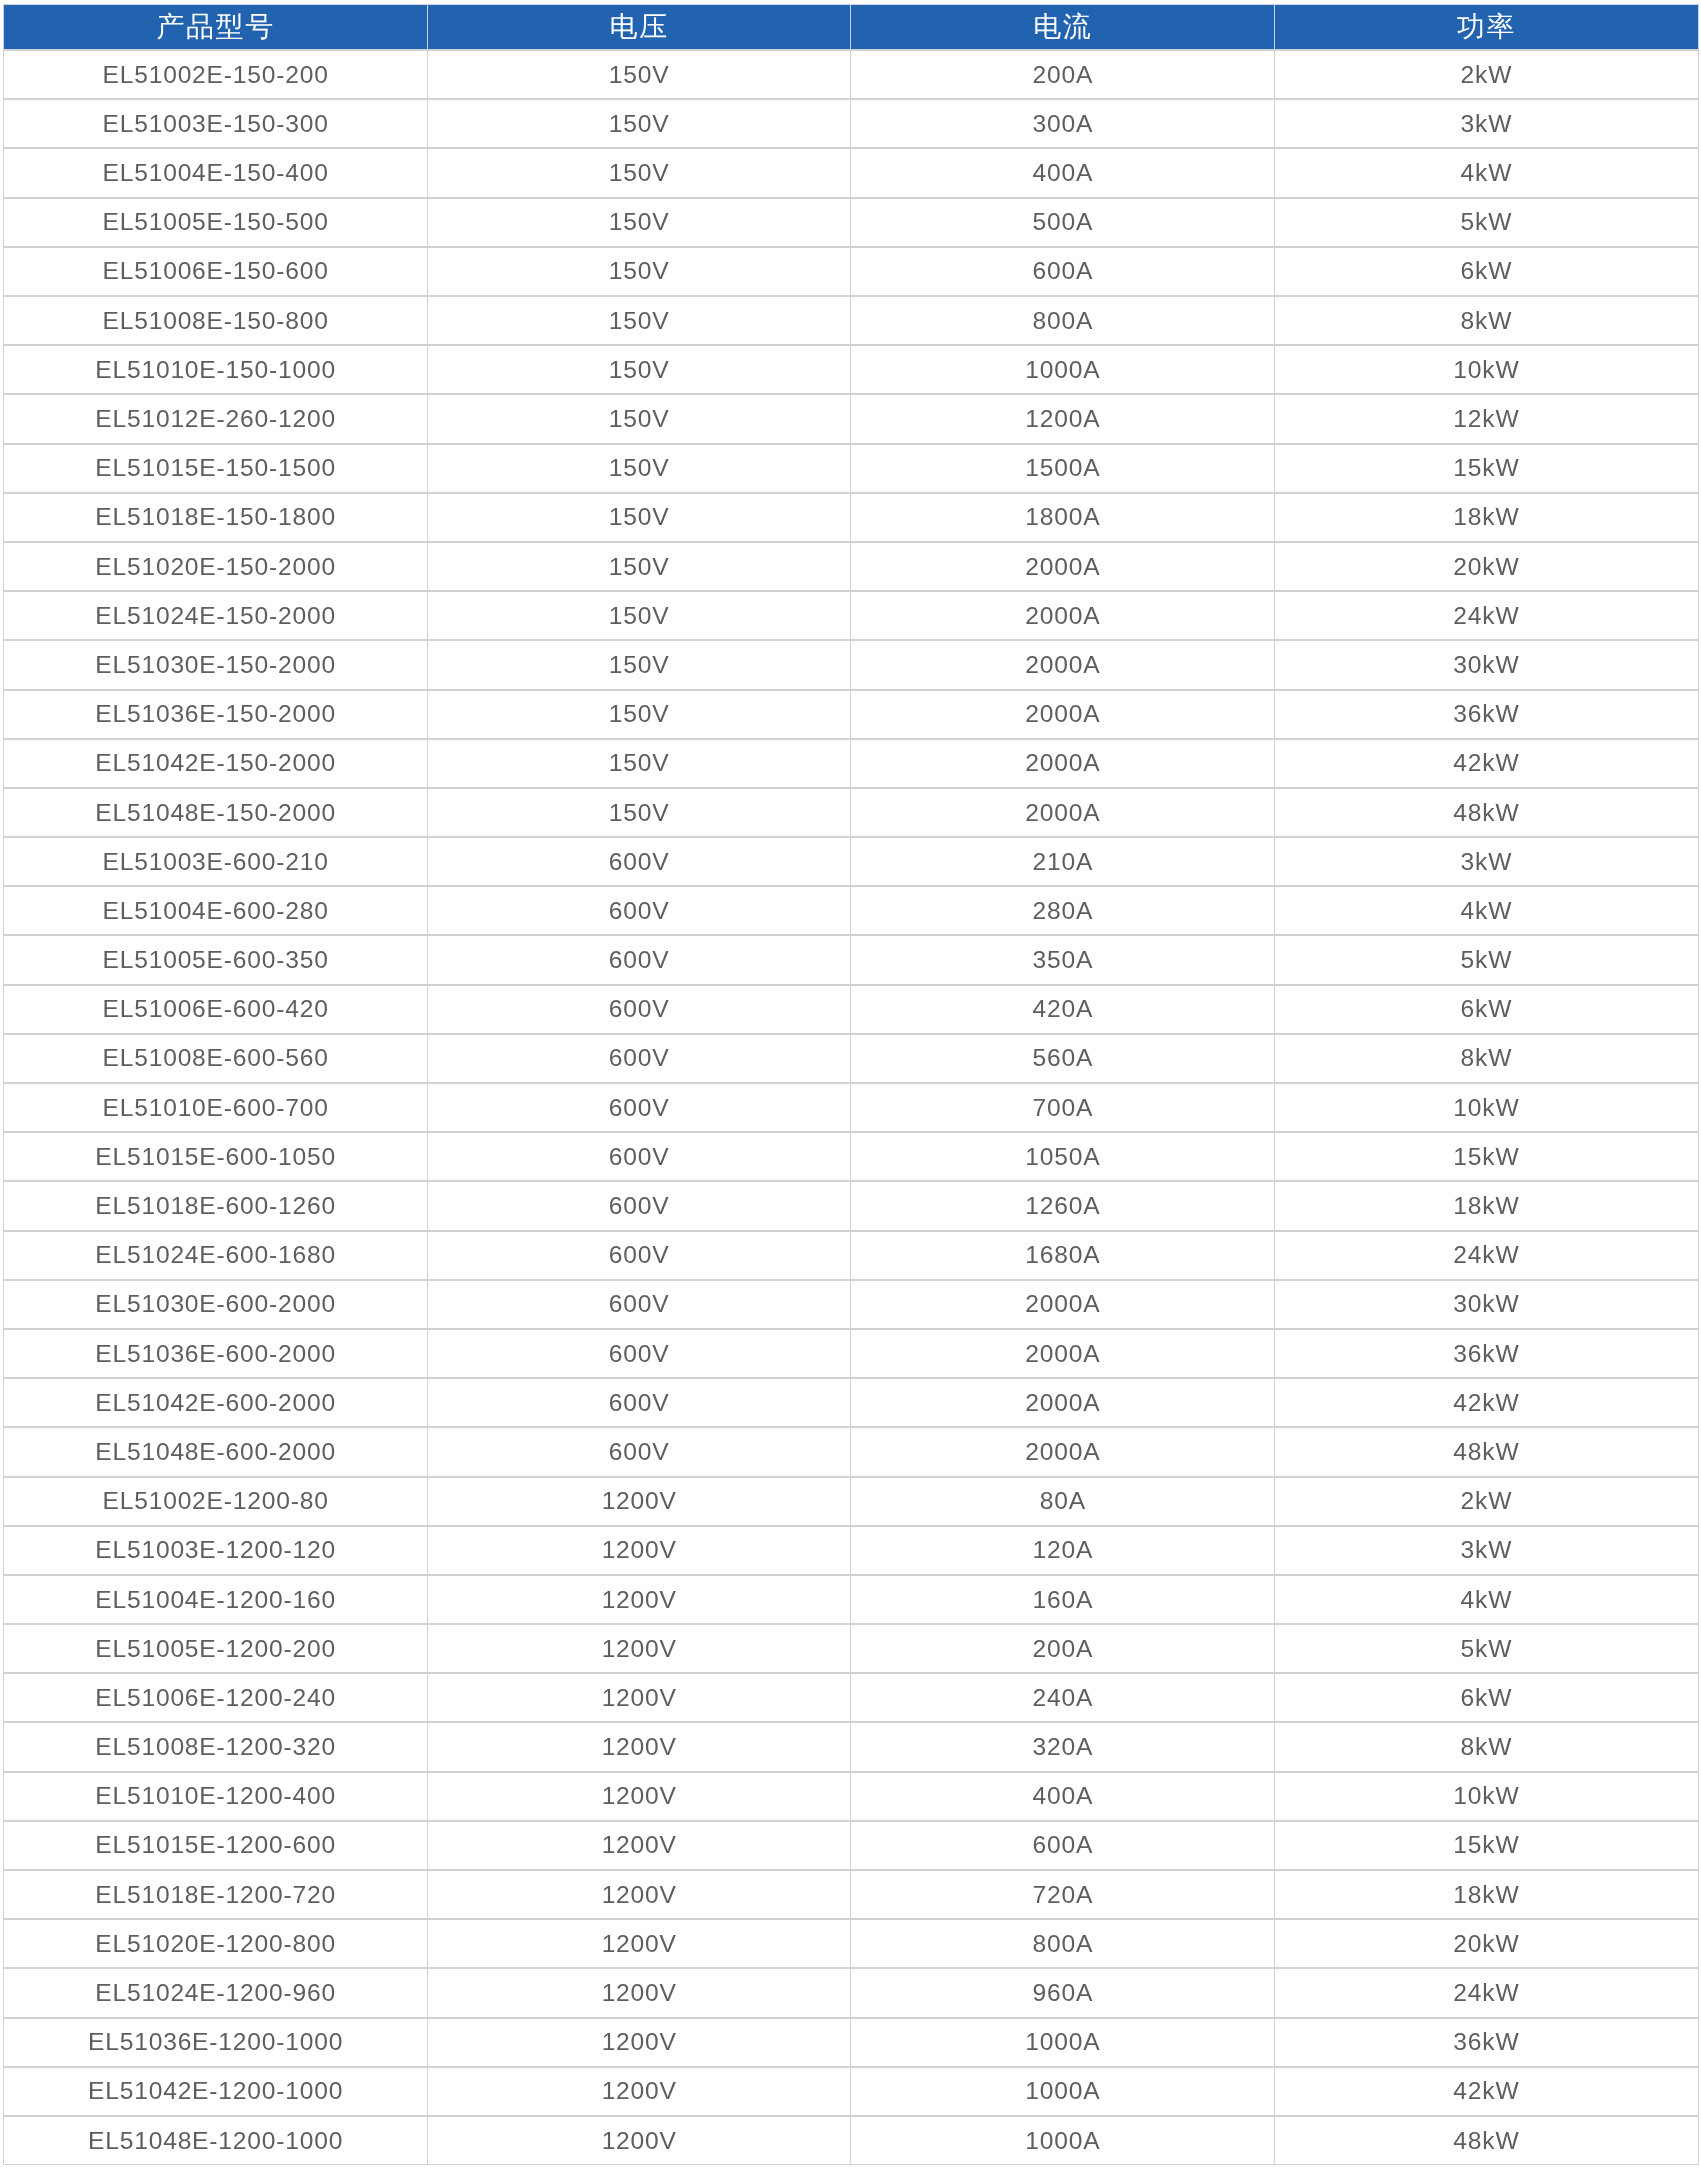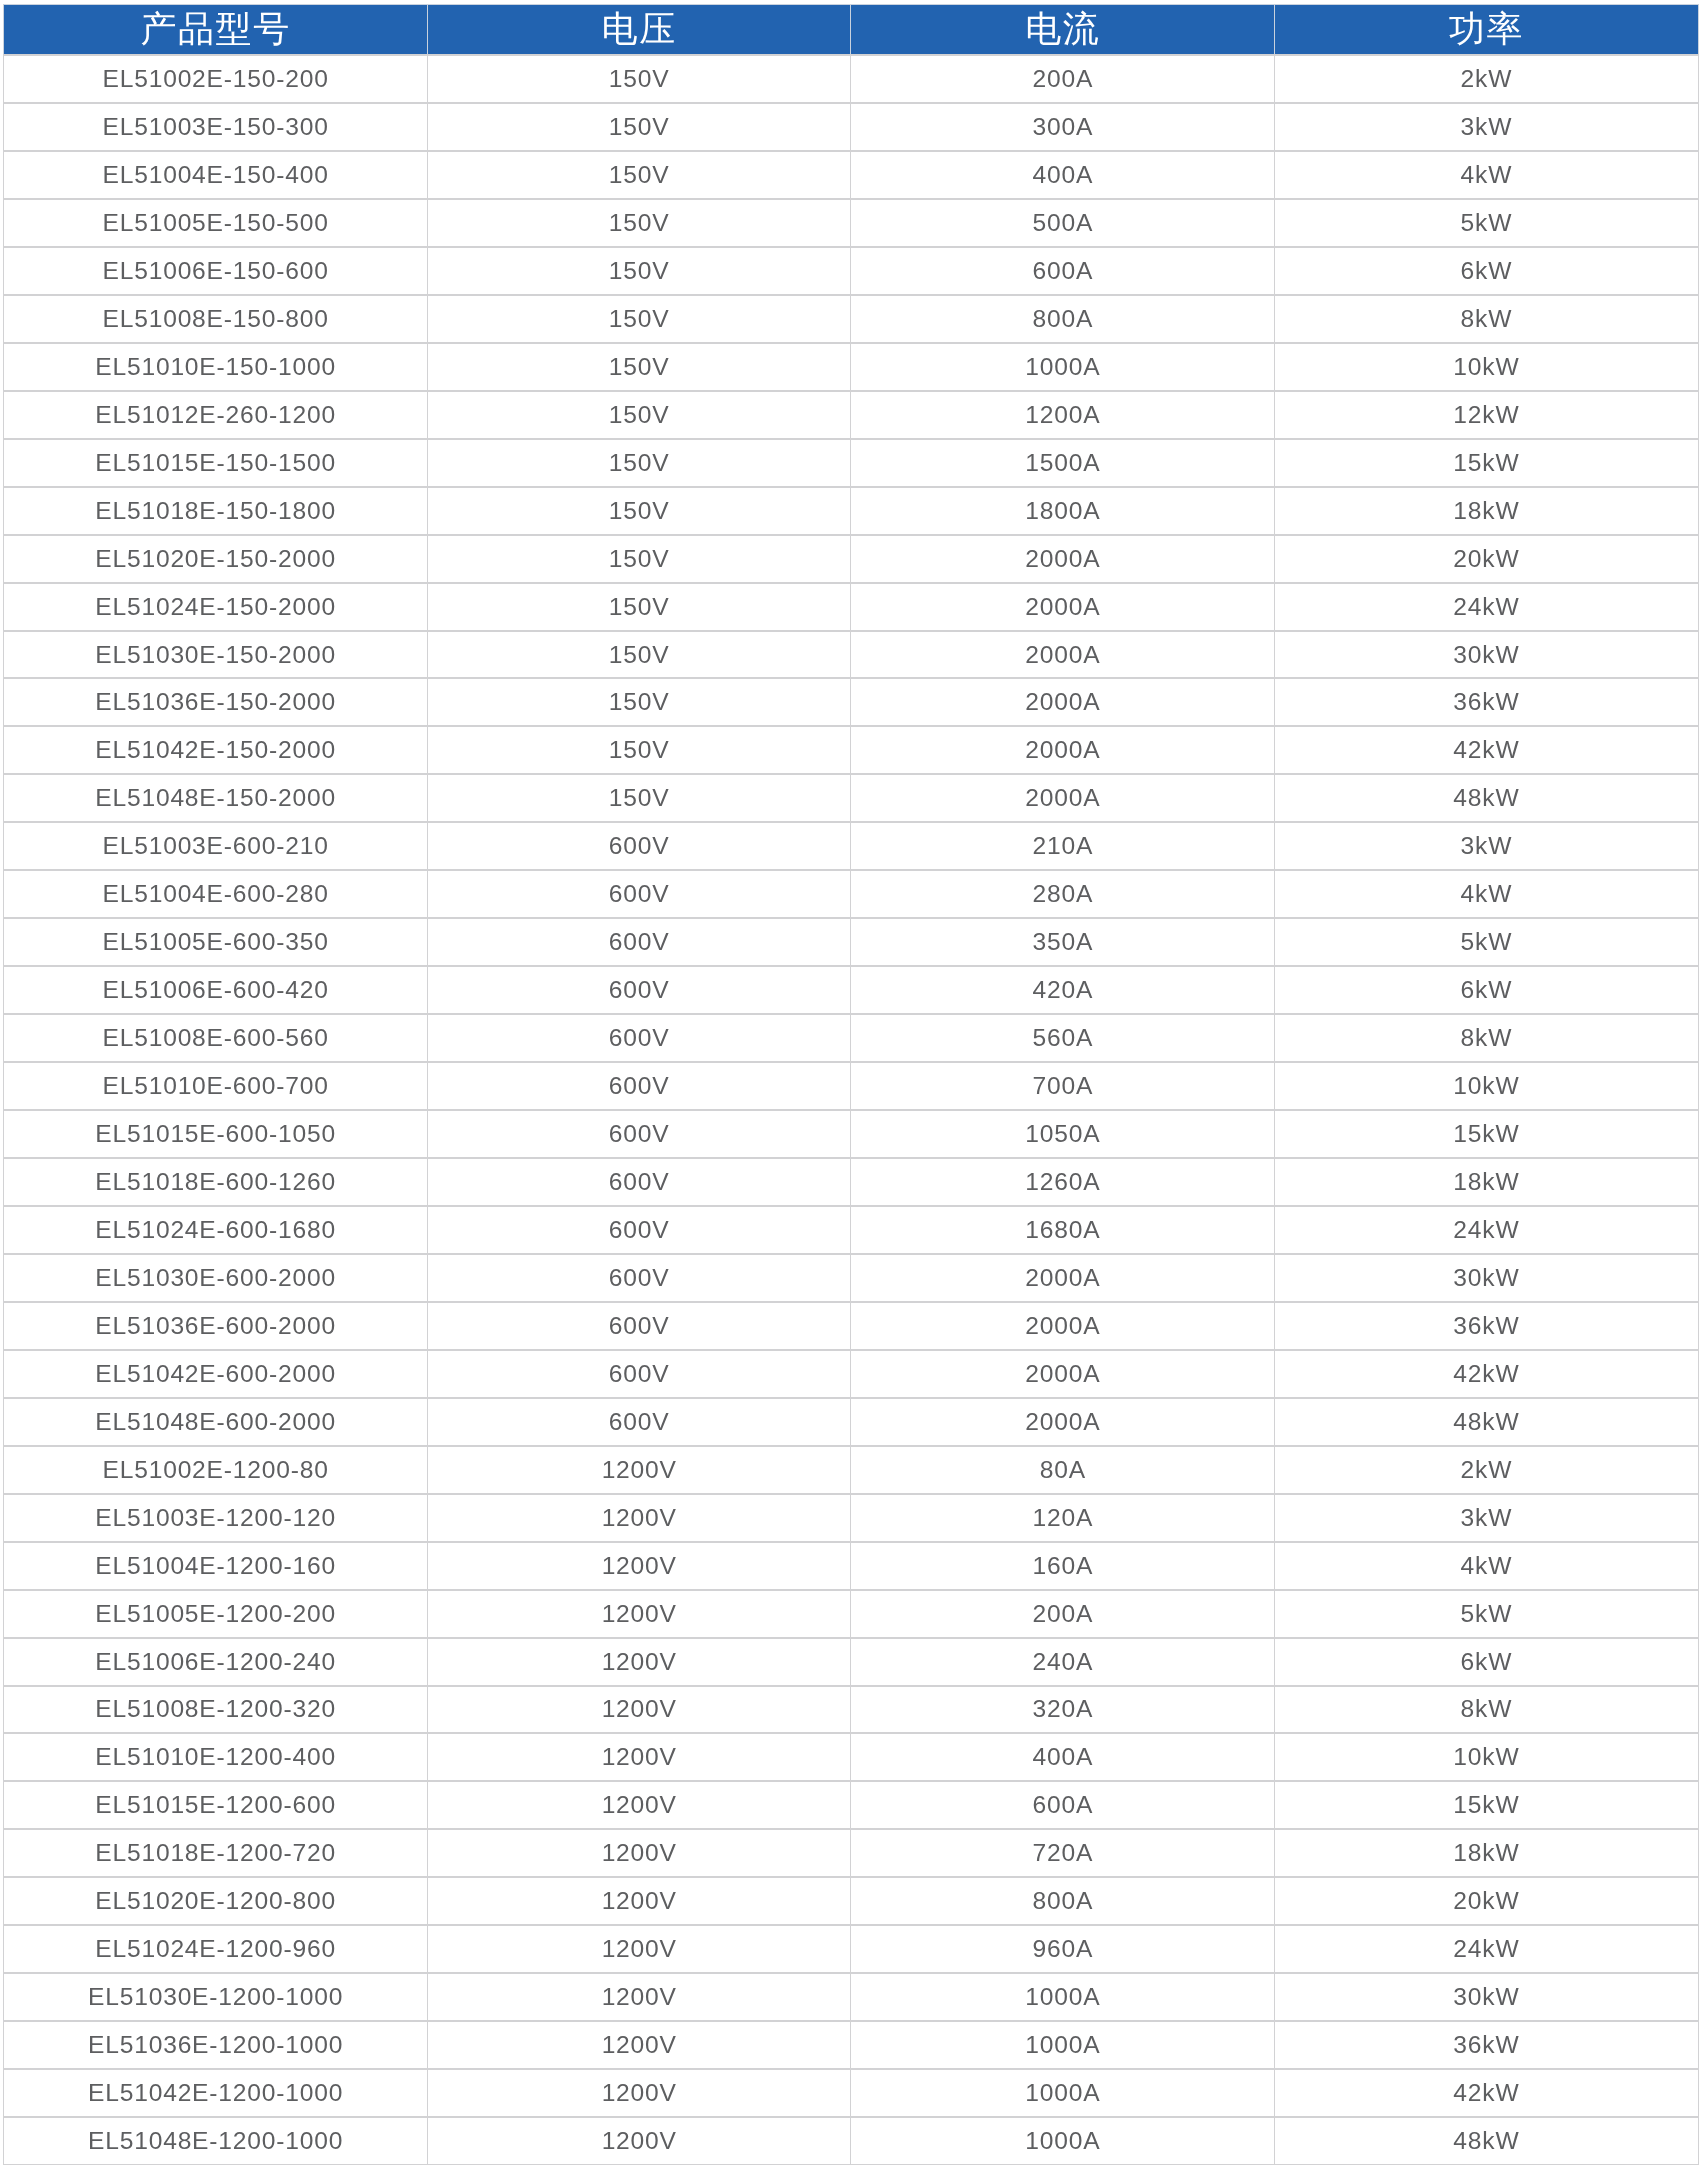--- a/index.html
+++ b/index.html
@@ -25,21 +25,21 @@
   table.spec-table {
     width: 100%;
     height: 100%;
     border-collapse: collapse;
     table-layout: fixed;
   }
   table.spec-table col { width: 25%; }
   table.spec-table th {
     background: #2263b0;
     color: #ffffff;
-    font-size: 36px;
+    font-size: 28px;
     font-weight: 400;
     text-align: center;
     vertical-align: middle;
     border: 1.6px solid #c9d2de;
     border-bottom: 2.5px solid #d2d2d4;
     height: 44px;
     padding: 0;
     letter-spacing: 1.6px;
     margin-left: 44px;
   }
@@ -312,26 +312,20 @@
             <td>800A</td>
             <td>20kW</td>
           </tr>
           <tr>
             <td>EL51024E-1200-960</td>
             <td>1200V</td>
             <td>960A</td>
             <td>24kW</td>
           </tr>
           <tr>
-            <td>EL51030E-1200-1000</td>
-            <td>1200V</td>
-            <td>1000A</td>
-            <td>30kW</td>
-          </tr>
-          <tr>
             <td>EL51036E-1200-1000</td>
             <td>1200V</td>
             <td>1000A</td>
             <td>36kW</td>
           </tr>
           <tr>
             <td>EL51042E-1200-1000</td>
             <td>1200V</td>
             <td>1000A</td>
             <td>42kW</td>

